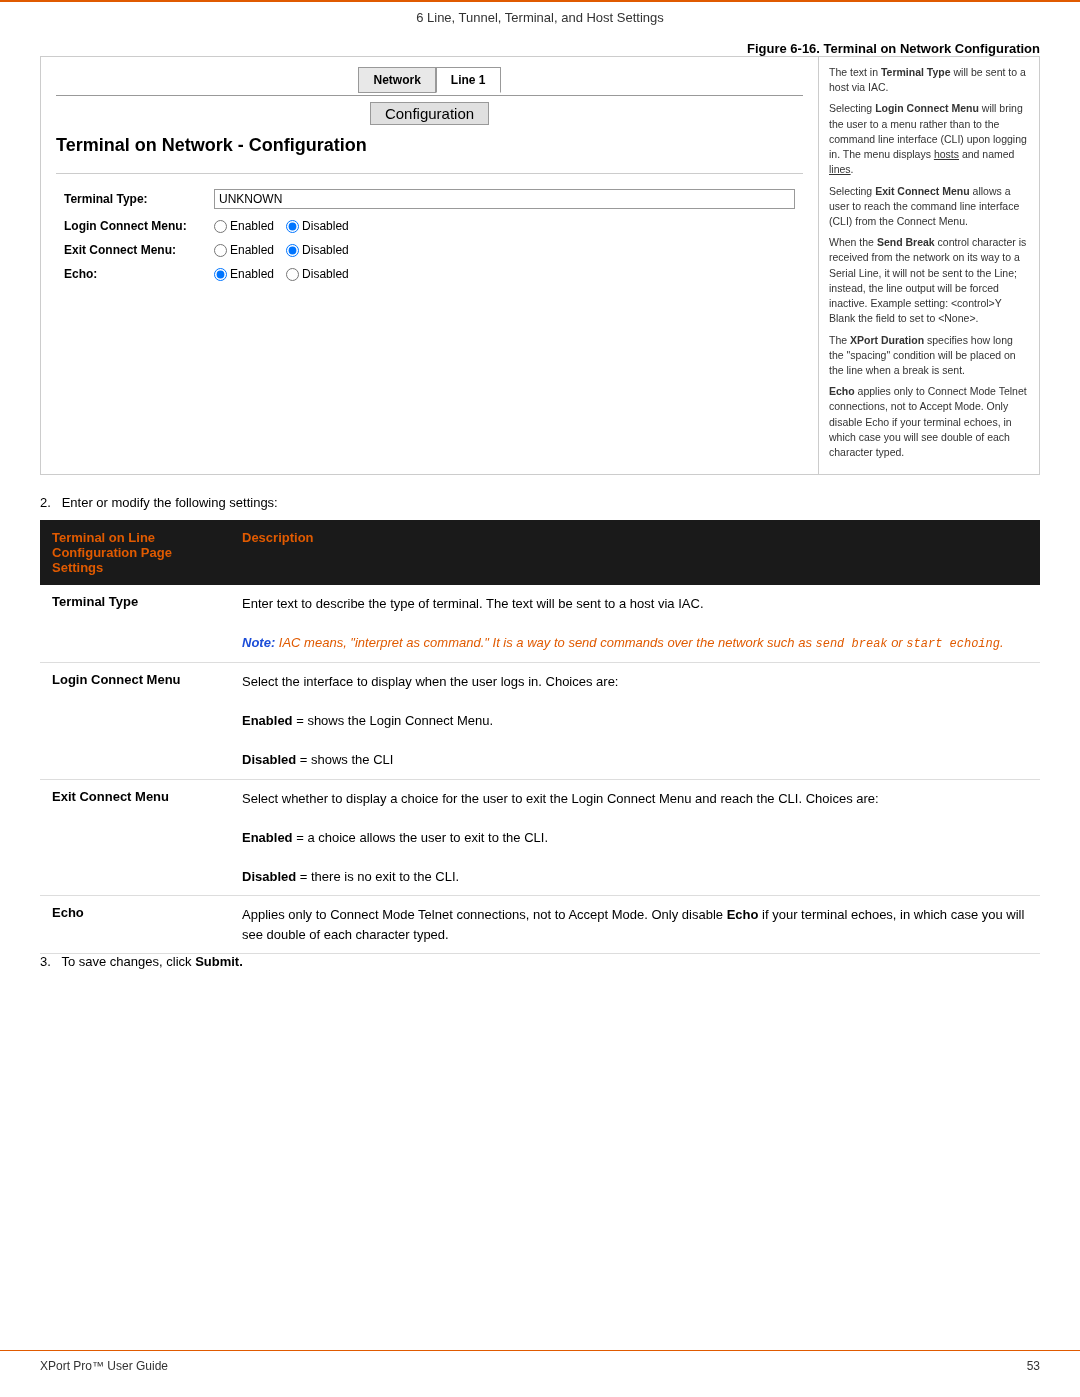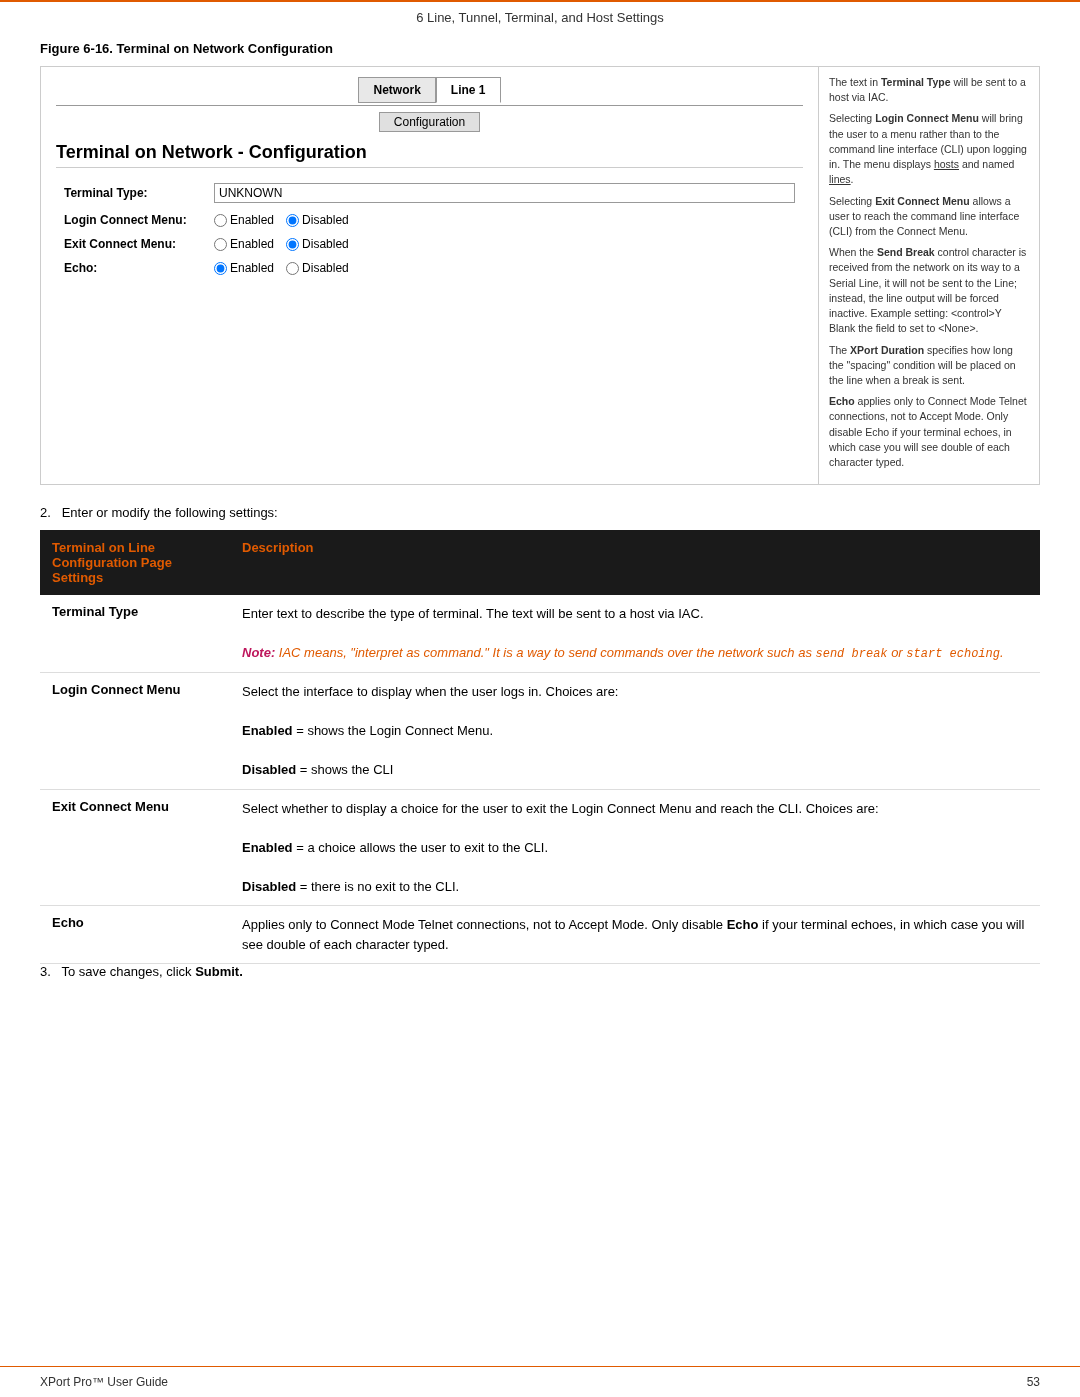--- a/index.html
+++ b/index.html
@@ -22,24 +22,23 @@
       color: #333;
       margin-bottom: 10px;
     }
 
     .main-content {
       padding: 0 40px 40px 40px;
     }
 
     
     .figure-title {
-      text-align: left;
-      font-weight: bold;
-      font-size: 13px;
-      margin-bottom: 10px;
+      text-align: right;
+      font-weight: bold;
+      font-size: 13px;
     }
 
     .figure-container {
       display: flex;
       border: 1px solid #ccc;
       margin-bottom: 20px;
     }
 
     .figure-left {
       flex: 1;
@@ -79,30 +78,30 @@
     }
 
     .config-btn-row {
       text-align: center;
       margin-bottom: 10px;
     }
     .config-btn {
       border: 1px solid #999;
       padding: 2px 14px;
       background: #e0e0e0;
-      font-size: 12px;
+      font-size: 15px;
       cursor: pointer;
       text-align: center;
     }
 
     .config-page-title {
       font-size: 18px;
       font-weight: bold;
       margin-bottom: 10px;
-      padding-bottom: 4px;
+      padding-bottom: 17px;
       border-bottom: 1px solid #ccc;
     }
 
     .form-table {
       width: 100%;
       border-collapse: collapse;
       font-size: 12px;
     }
     .form-table td {
       padding: 5px 8px;
@@ -179,21 +178,21 @@
     .settings-table .desc-cell {
       line-height: 1.5;
     }
     .note-italic {
       font-style: italic;
       color: #e05a00;
     }
     .note-italic strong {
       font-style: italic;
       font-weight: bold;
-      color: #be185d;
+      color: #1d4ed8;
     }
     code {
       font-family: 'Courier New', monospace;
       font-size: 12px;
     }
     .settings-table td strong {
       font-weight: bold;
     }
 
     
@@ -205,21 +204,21 @@
     
     .page-footer {
       border-top: 1px solid #e05a00;
       padding: 8px 40px;
       display: flex;
       justify-content: space-between;
       font-size: 12px;
       color: #333;
       margin-top: auto;
       position: absolute;
-      bottom: 0;
+      bottom: 16px;
       left: 0;
       width: 1080px;
     }
   </style>
 </head>
 <body>
 
 <div class="page-header">
   <span>6 Line, Tunnel, Terminal, and Host Settings</span>
 </div>

